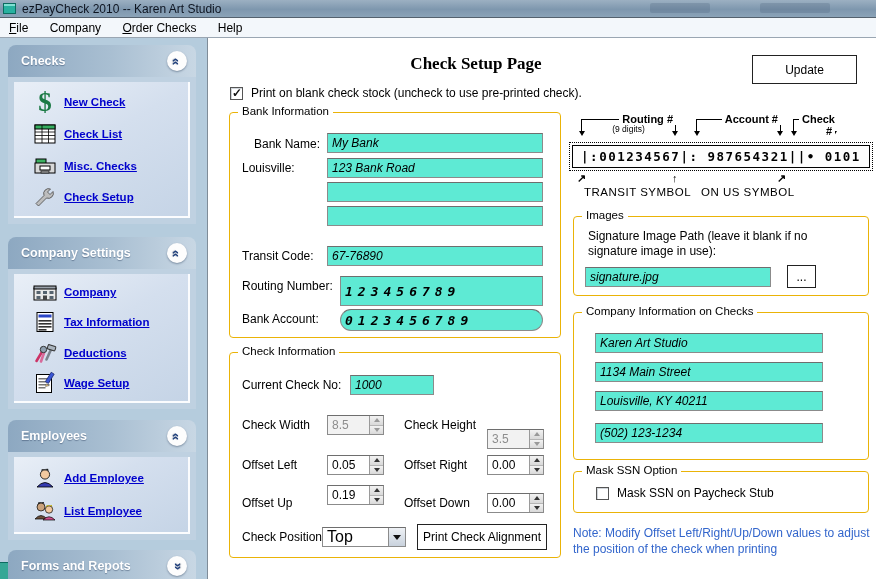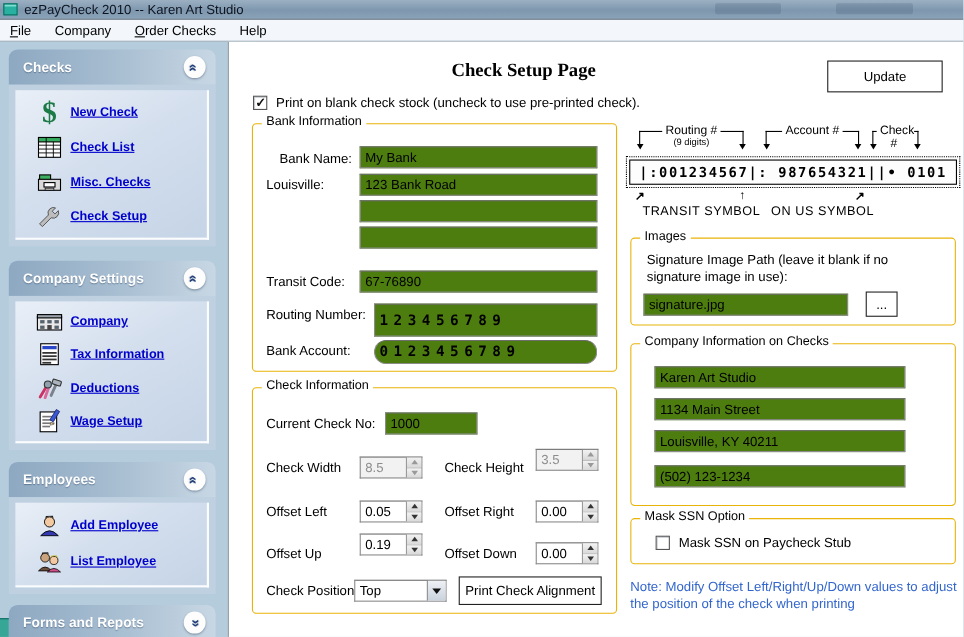--- a/index.html
+++ b/index.html
@@ -50,51 +50,51 @@
   .btn{position:absolute;background:#fff;border:1px solid #222;display:flex;align-items:center;
     justify-content:center;font-size:12px;cursor:pointer;}
   .cbrow{position:absolute;display:flex;align-items:center;gap:8px;font-size:12px;}
   .cb{width:13px;height:13px;background:#fff;border:1px solid #555;box-shadow:inset 1px 1px 0 #cfd4da;
       position:relative;flex:0 0 13px;cursor:pointer;}
   .cb.checked:after{content:"\2713";position:absolute;left:1px;top:-2px;font-size:12px;font-weight:bold;color:#111;}
 
   .gbox{position:absolute;border:1px solid #eab308;border-radius:4px;}
   .gtitle{position:absolute;top:-8px;left:8px;background:#fff;padding:0 4px;font-size:11.5px;}
   .flabel{position:absolute;font-size:12px;white-space:nowrap;}
-  .tbox{position:absolute;background:#4d7c0f;border:1px solid #8b8b8b;border-top-color:#6e6e6e;
-    font-size:12px;padding:0 4px;display:flex;align-items:center;overflow:hidden;white-space:nowrap;cursor:text;}
+  .tbox{position:absolute;background:#5eead4;border:1px solid #8b8b8b;border-top-color:#6e6e6e;
+    font-size:12px;padding:0 4px;display:flex;align-items:center;overflow:hidden;white-space:nowrap;cursor:text;font-style:italic;}
   .micr{font-family:"DejaVu Sans Mono",monospace;font-weight:bold;font-size:13px;letter-spacing:5px;}
 
   .spin{position:absolute;height:20px;display:flex;border:1px solid #8b8b8b;border-top-color:#6e6e6e;background:#fff;cursor:text;}
   .spin .val{flex:1;font-size:12px;padding:0 4px;display:flex;align-items:center;}
   .spin .arr{width:14px;display:flex;flex-direction:column;border-left:1px solid #9a9a9a;}
   .spin .arr div{flex:1;background:linear-gradient(#f2f2f2,#d9d9d9);border-bottom:1px solid #b5b5b5;
     display:flex;align-items:center;justify-content:center;cursor:pointer;}
   .spin .arr div:last-child{border-bottom:none;}
   .tri-u{width:0;height:0;border-left:3px solid transparent;border-right:3px solid transparent;border-bottom:4px solid #333;}
   .tri-d{width:0;height:0;border-left:3px solid transparent;border-right:3px solid transparent;border-top:4px solid #333;}
   .spin.dis{background:#f2f2f2;}
   .spin.dis .val{color:#8d8d8d;}
   .spin.dis .tri-u{border-bottom-color:#999;}
   .spin.dis .tri-d{border-top-color:#999;}
 
   .combo{position:absolute;height:20px;display:flex;border:1px solid #8b8b8b;border-top-color:#6e6e6e;background:#fff;cursor:pointer;}
-  .combo .val{flex:1;font-size:12px;padding:0 4px;display:flex;align-items:center;}
+  .combo .val{flex:1;font-size:16px;padding:0 4px;display:flex;align-items:center;}
   .combo .drop{width:17px;background:linear-gradient(#eef1f5,#c9d2dd);border-left:1px solid #8b8b8b;
     display:flex;align-items:center;justify-content:center;}
   .combo .drop div{width:0;height:0;border-left:4px solid transparent;border-right:4px solid transparent;border-top:5px solid #111;}
 
   
   .diagram{position:absolute;font-size:11px;}
   .bracket{position:absolute;height:7px;border-top:1px solid #000;}
   .bracket .bl{position:absolute;left:0;top:-1px;bottom:-6px;border-left:1px solid #000;}
   .bracket .br{position:absolute;right:0;top:-1px;bottom:-6px;border-right:1px solid #000;}
   .bracket .ah{position:absolute;bottom:-10px;width:0;height:0;border-left:3px solid transparent;
     border-right:3px solid transparent;border-top:5px solid #000;}
-  .blabel{position:absolute;top:-7px;width:100%;text-align:center;}
+  .blabel{position:absolute;top:-7px;width:100%;text-align:right;font-weight:bold;}
   .blabel span{background:#fff;padding:0 3px;font-size:11px;}
   .bsub{position:absolute;top:4px;width:100%;text-align:center;font-size:8.5px;background:transparent;}
   .micrbox{position:absolute;left:0;right:0;border:1px dotted #000;padding:2px;background:#fdfdfd;}
   .micrbox .inner{border:1px solid #000;text-align:center;
     font-family:"DejaVu Sans Mono",monospace;font-weight:bold;font-size:12.5px;letter-spacing:1.5px;
     padding:3px 0;white-space:nowrap;}
   .uparrow{position:absolute;font-size:11px;font-weight:bold;}
   .dlabel{position:absolute;font-size:11.5px;letter-spacing:.5px;}
 
   .note{position:absolute;font-size:12px;color:#3366cc;line-height:1.3;}
@@ -317,21 +317,21 @@
         <span class="arr">
             <div>
               <span class="tri-u"></span>
             </div>
             <div>
               <span class="tri-d"></span>
             </div>
           </span>
       </div>
       <span class="flabel" style="left:174px;top:65px;">Check Height</span>
-      <div class="spin dis" style="left:257px;top:55px;width:57px;">
+      <div class="spin dis" style="left:257px;top:76px;width:57px;">
         <span class="val">3.5</span>
         <span class="arr">
             <div>
               <span class="tri-u"></span>
             </div>
             <div>
               <span class="tri-d"></span>
             </div>
           </span>
       </div>

